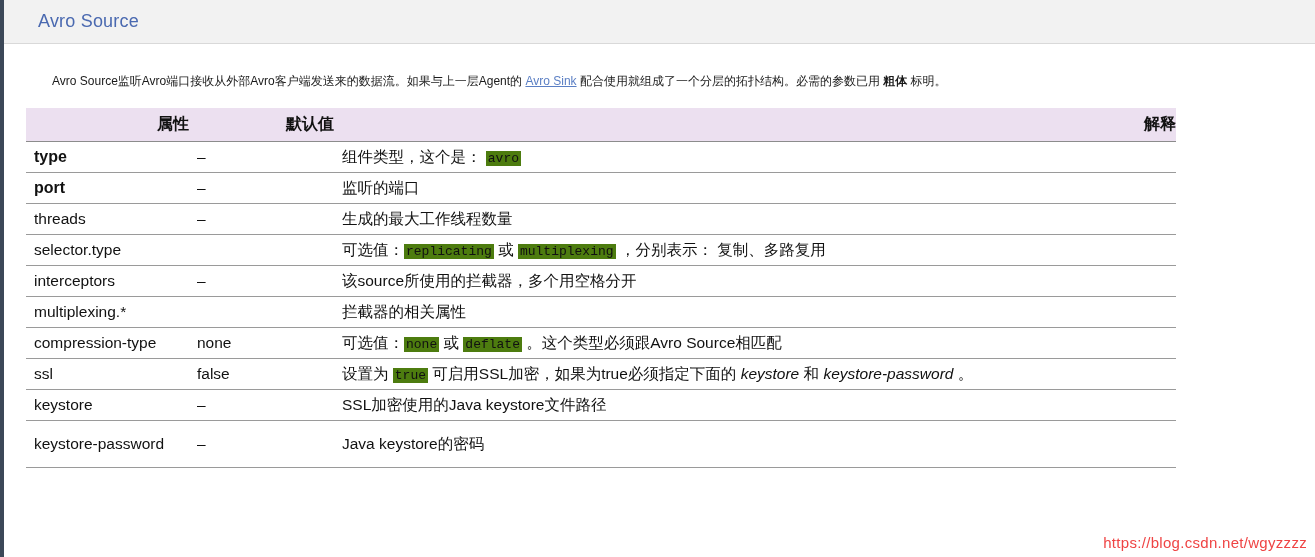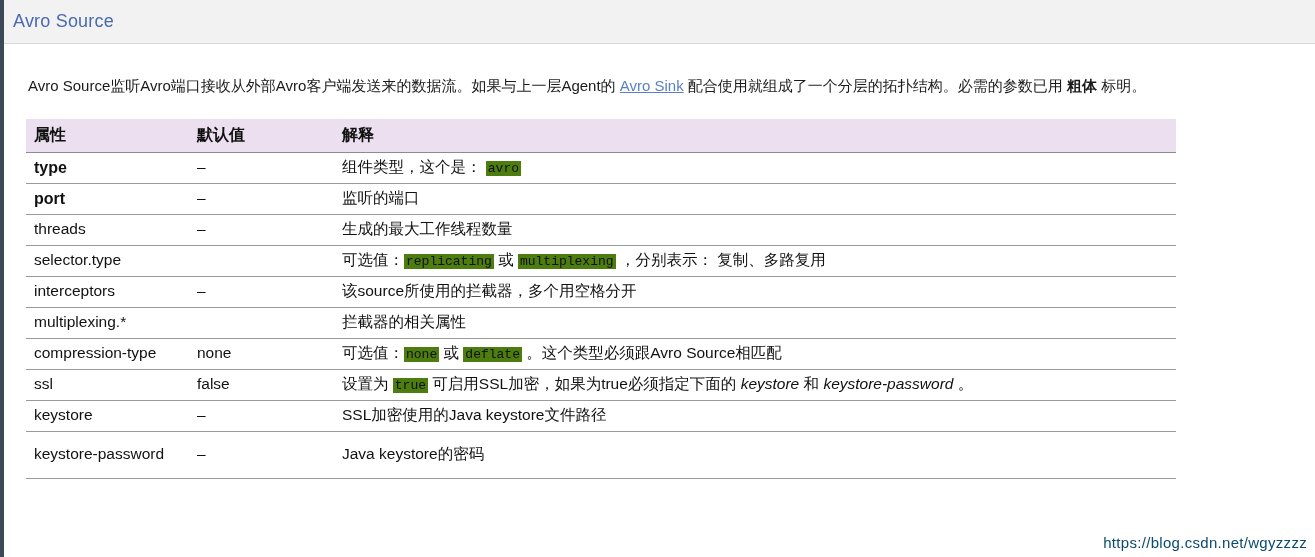--- a/index.html
+++ b/index.html
@@ -22,54 +22,55 @@
     box-sizing: border-box;
     border-left: 4px solid #3c4858;
     background: #ffffff;
   }
   .titlebar {
     height: 44px;
     background: #f2f2f2;
     border-bottom: 1px solid #d9d9d9;
     display: flex;
     align-items: center;
-    padding-left: 9px;
+    padding-left: 34px;
     box-sizing: border-box;
   }
   .titlebar .title {
     font-size: 18px;
     color: #4a69b0;
     letter-spacing: .2px;
   }
   .intro {
     padding: 16px 24px 6px 24px;
-    font-size: 15px;
+    font-size: 12px;
     line-height: 1.5;
     color: #1a1a1a;
     white-space: nowrap;
+    margin-left: 24px;
   }
   .intro .link {
     color: #5b7fc4;
   }
   .intro b { font-weight: bold; }
 
   table.props {
     border-collapse: collapse;
     width: 1150px;
     margin-left: 22px;
     table-layout: fixed;
     font-size: 15.5px;
   }
   table.props col.c1 { width: 163px; }
   table.props col.c2 { width: 145px; }
   table.props col.c3 { width: 842px; }
 
   table.props thead th {
     background: #ece0f0;
-    text-align: left;
+    text-align: right;
     font-weight: bold;
     font-size: 16px;
     padding: 6px 0 6px 8px;
     border-bottom: 1px solid #8c8c8c;
     color: #111;
   }
   table.props tbody td {
     border-bottom: 1px solid #9a9a9a;
     padding: 4px 0 4px 8px;
     vertical-align: middle;
@@ -90,21 +91,21 @@
   }
   em.it {
     font-style: italic;
   }
   .dash { letter-spacing: 0; }
   .watermark {
     position: absolute;
     right: 8px;
     bottom: 6px;
     font-size: 15px;
-    color: #0c4a6e;
+    color: #ef4444;
     letter-spacing: .3px;
     user-select: none;
   }
 </style>
 </head>
 <body>
 
 <div class="page">
 
   <div class="titlebar">

